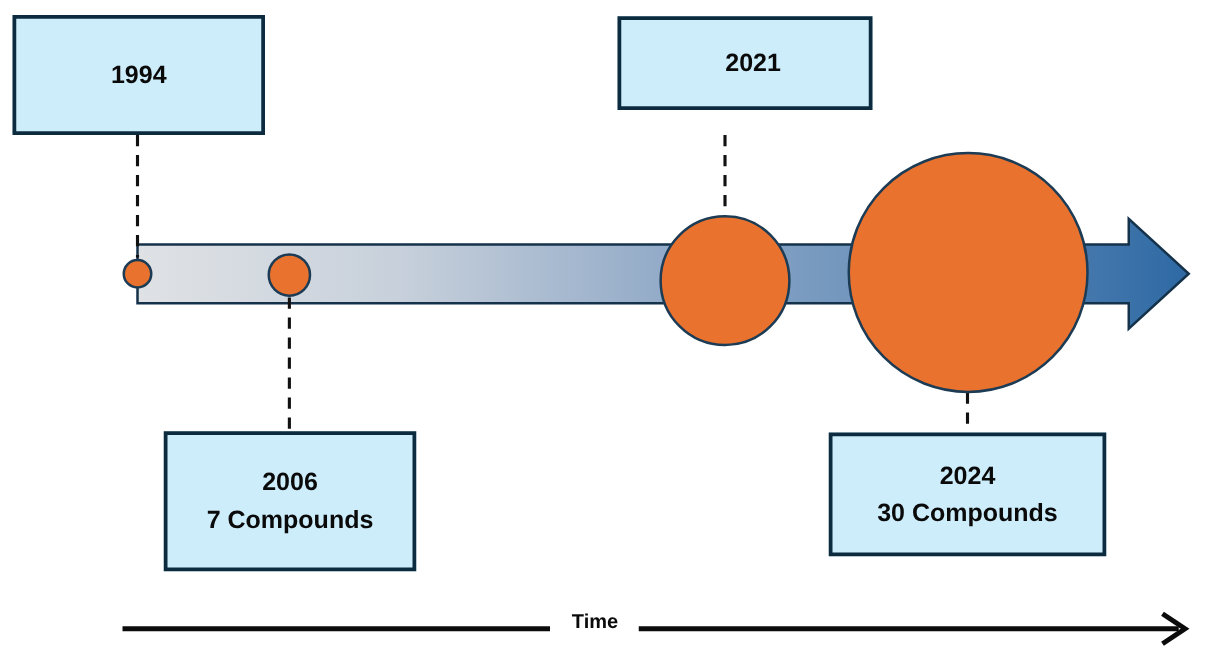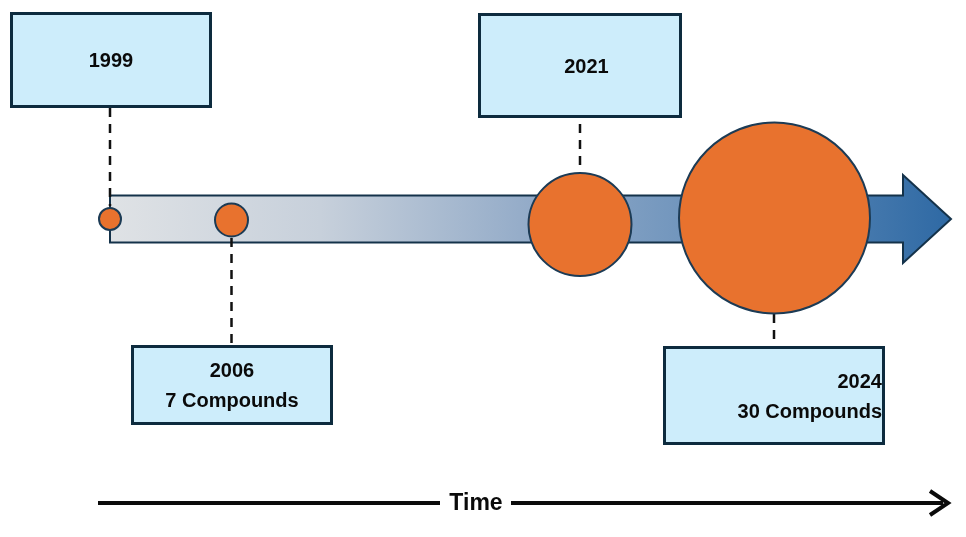--- a/index.html
+++ b/index.html
@@ -21,31 +21,31 @@
     flex-direction: column;
     justify-content: center;
     align-items: center;
     font-weight: bold;
     font-size: 20px;
     line-height: 1.5;
     color: #0A0A0A;
     text-align: center;
   }
   #box-2003 { left: 10px;  top: 12px;  width: 202px; height: 96px; }
-  #box-2021 { left: 478px; top: 13px;  width: 204px; height: 105px; padding-left: 13px; }
-  #box-2006 { left: 131px; top: 345px; width: 202px; height: 80px; }
-  #box-2024 { left: 663px; top: 346px; width: 222px; height: 99px; align-items: flex-end; }
+  #box-2021 { left: 494px; top: 13px;  width: 204px; height: 75px; padding-left: 13px; }
+  #box-2006 { left: 131px; top: 345px; width: 202px; height: 112px; }
+  #box-2024 { left: 663px; top: 346px; width: 222px; height: 99px; }
   #time-label {
     position: absolute;
     left: 430px;
     top: 489px;
     width: 92px;
     text-align: center;
     font-weight: bold;
-    font-size: 23px;
+    font-size: 16px;
     color: #0A0A0A;
   }
 </style>
 </head>
 <body>
 
 <div id="canvas">
 
   <svg id="diagram-svg" width="966" height="537" viewBox="0 0 966 537">
     <defs>
@@ -69,21 +69,21 @@
     <circle cx="231.5" cy="220" r="16.5" fill="#E8722E" stroke="#1C3B55" stroke-width="2"></circle>
     <circle cx="580" cy="224.5" r="51.5" fill="#E8722E" stroke="#1C3B55" stroke-width="2"></circle>
     <circle cx="774.5" cy="218" r="95.5" fill="#E8722E" stroke="#1C3B55" stroke-width="2"></circle>
 
     <line x1="98" y1="503" x2="440" y2="503" stroke="#0B0B0B" stroke-width="4"></line>
     <line x1="511" y1="503" x2="943" y2="503" stroke="#0B0B0B" stroke-width="4"></line>
     <polyline points="930,491 948,503 930,515" fill="none" stroke="#0B0B0B" stroke-width="4" stroke-linecap="butt" stroke-linejoin="miter"></polyline>
   </svg>
 
   <div class="milestone-box" id="box-2003">
-    <span>1999</span>
+    <span>1994</span>
   </div>
 
   <div class="milestone-box" id="box-2021">
     <span>2021</span>
   </div>
 
   <div class="milestone-box" id="box-2006">
     <span>2006</span>
     <span>7 Compounds</span>
   </div>

